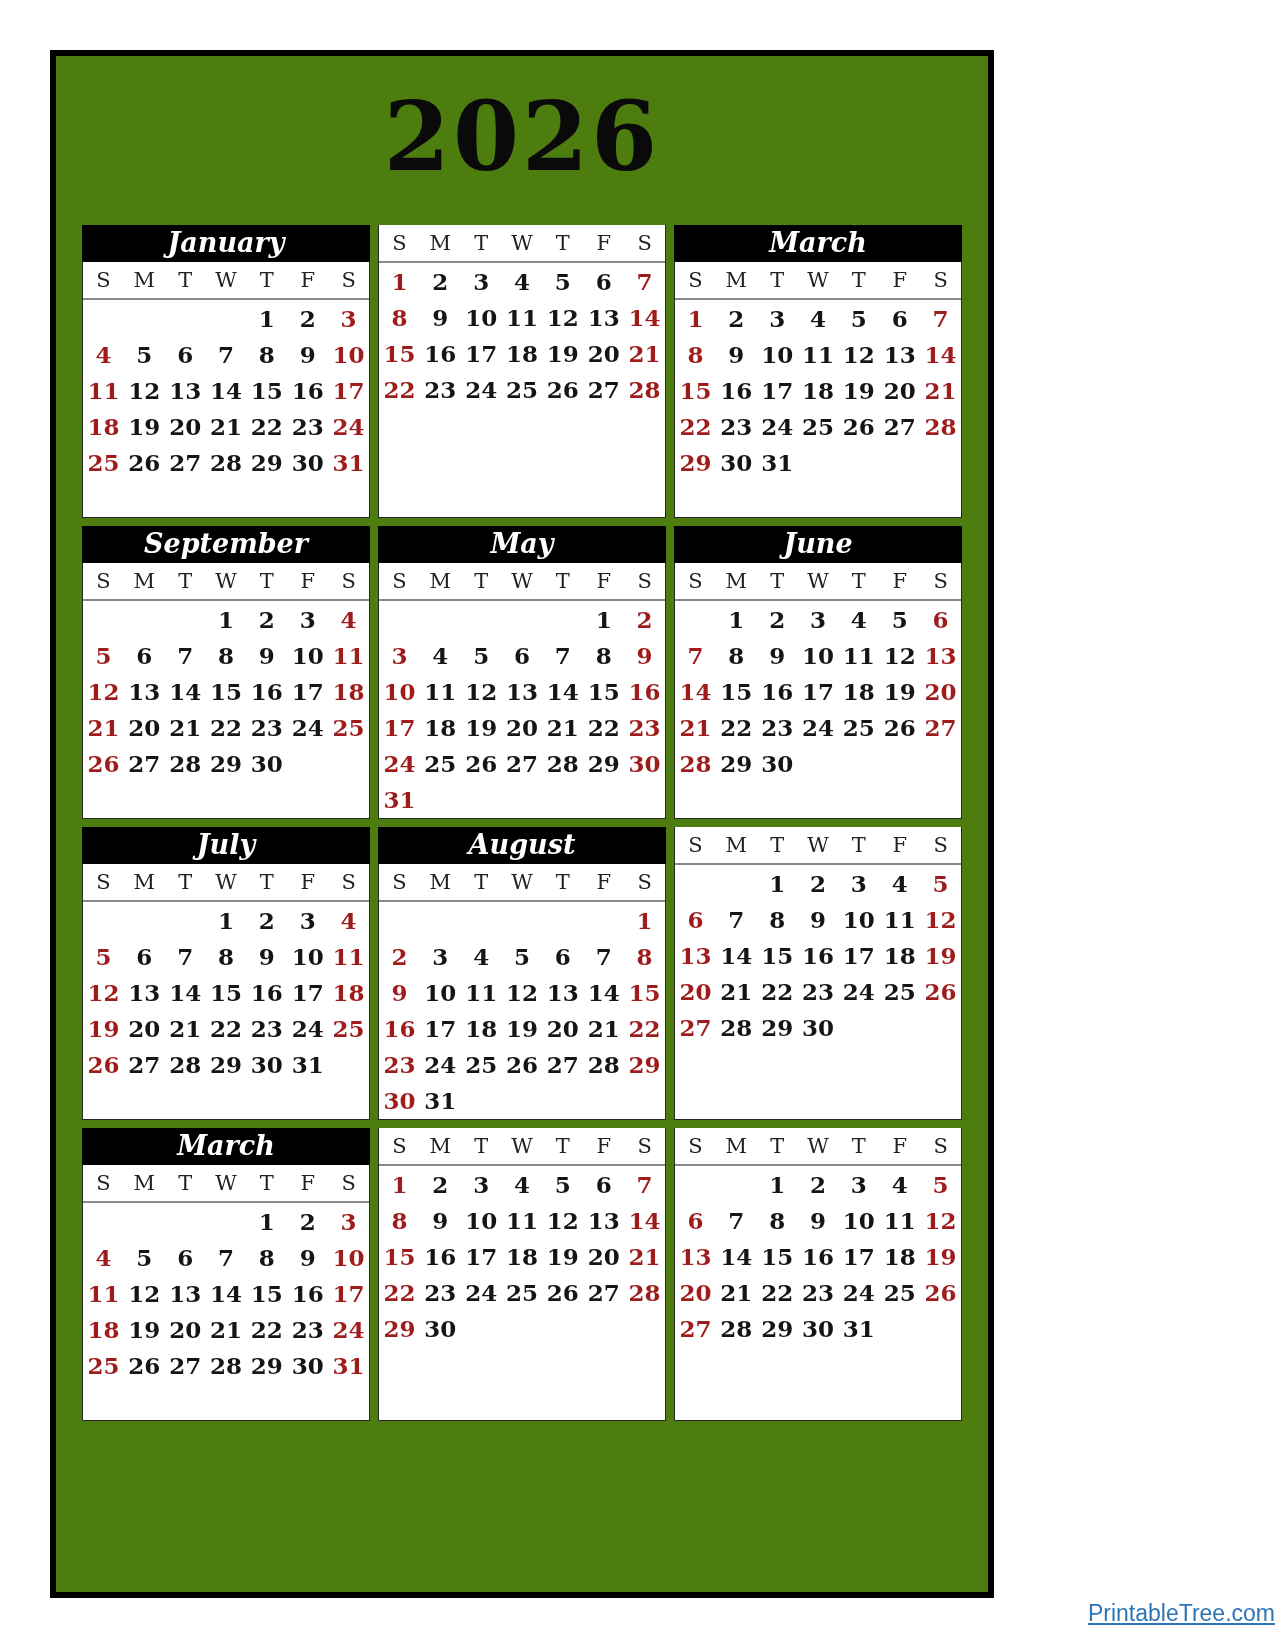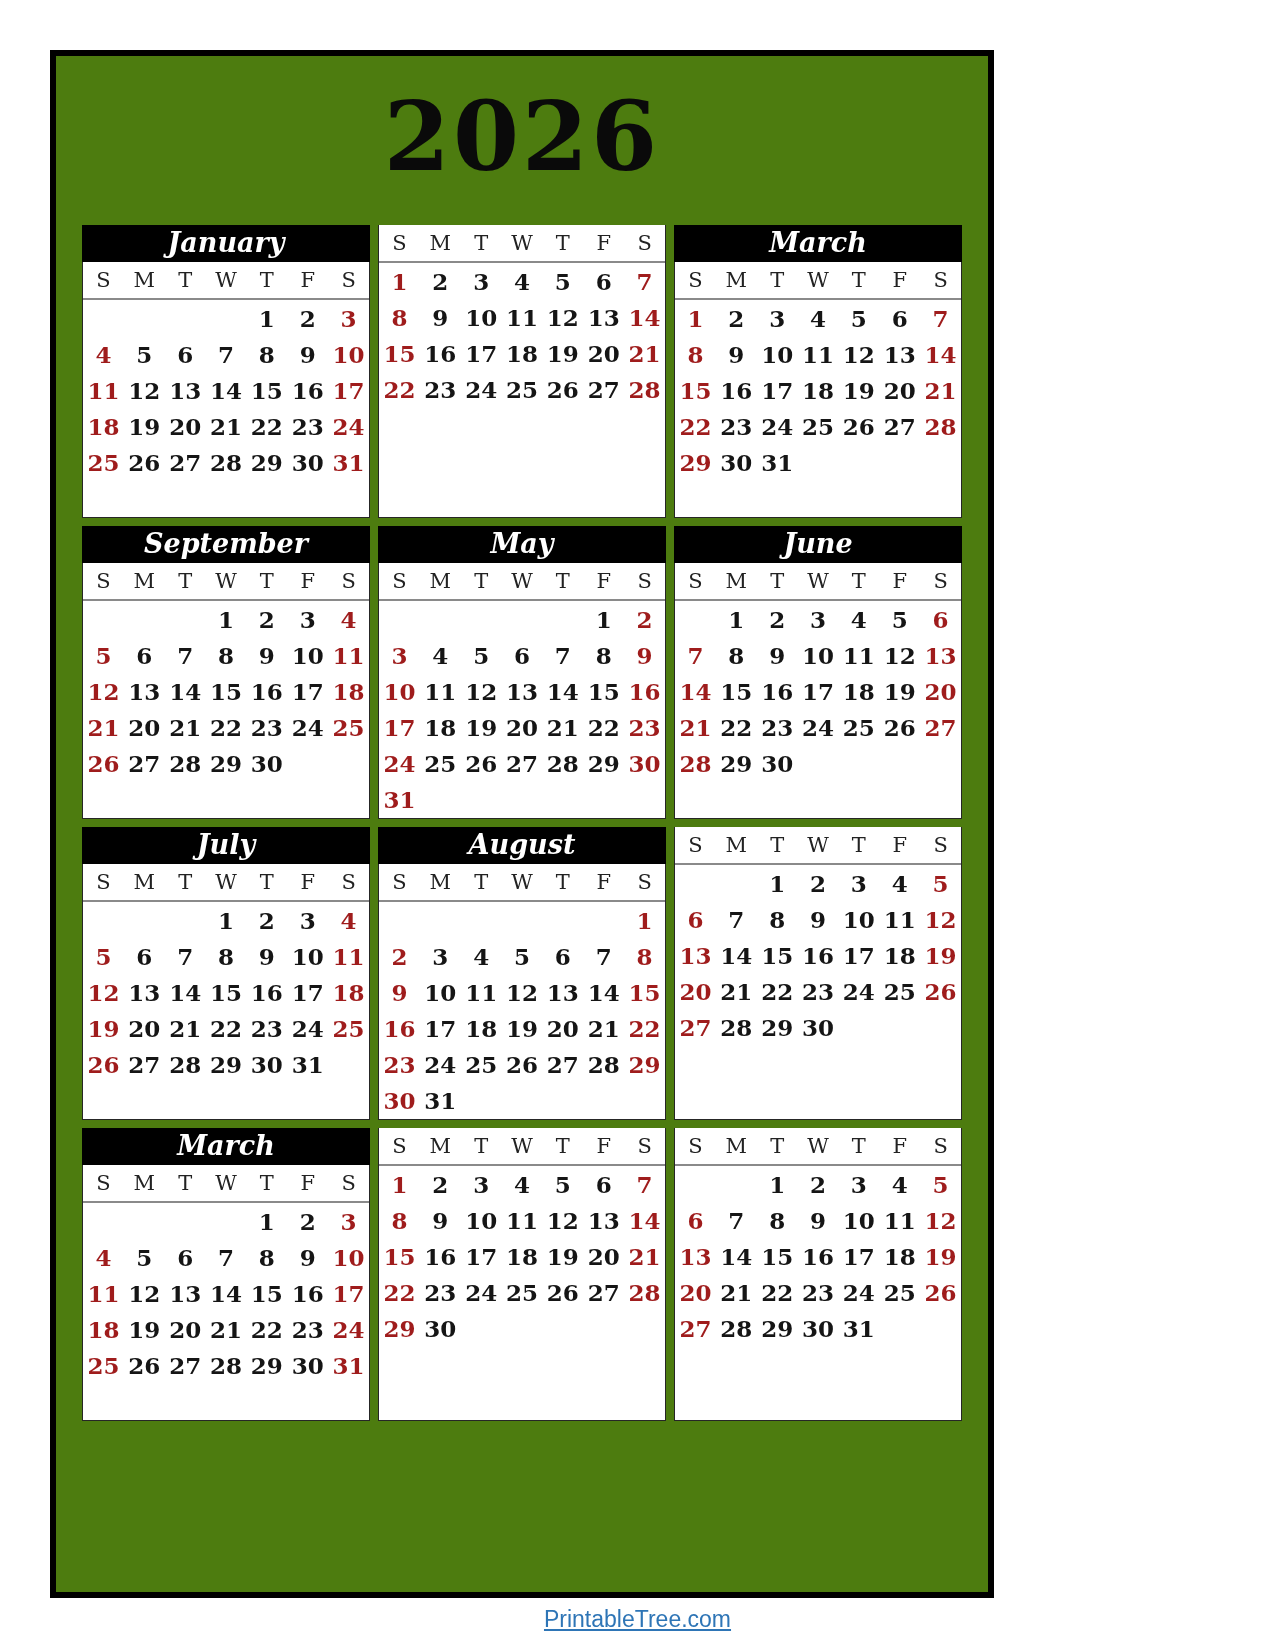--- a/index.html
+++ b/index.html
@@ -68,21 +68,21 @@
     display: grid; grid-template-columns: repeat(7, 1fr);
     align-items: center;
   }
   .date-cell {
     text-align: center;
     font-weight: bold;
     font-size: 23px;
     color: var(--weekday-date, #151515);
   }
   .date-cell.weekend { color: var(--weekend-date, #9f1c1c); }
-  .footer { text-align: center; margin-top: 8px; }
+  .footer { text-align: right; margin-top: 2px; }
   .footer-link {
     font-family: "Liberation Sans", sans-serif;
     font-size: 23px;
     color: var(--footer-link, #2e75b6);
     text-decoration: underline;
     cursor: pointer;
   }
 </style>
 </head>
 <body>

